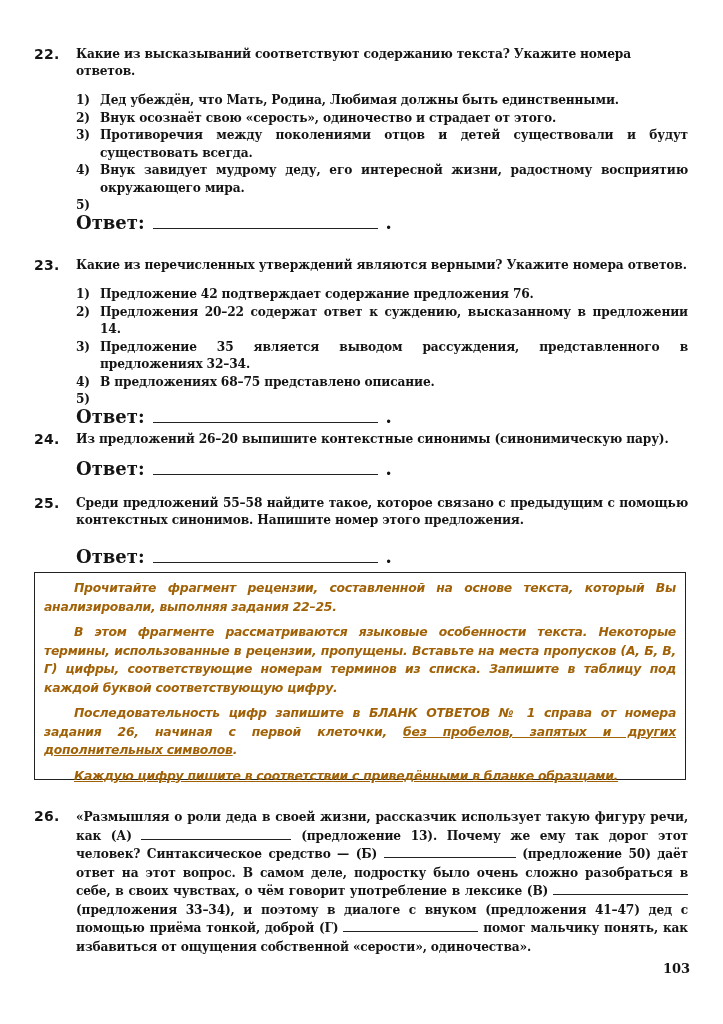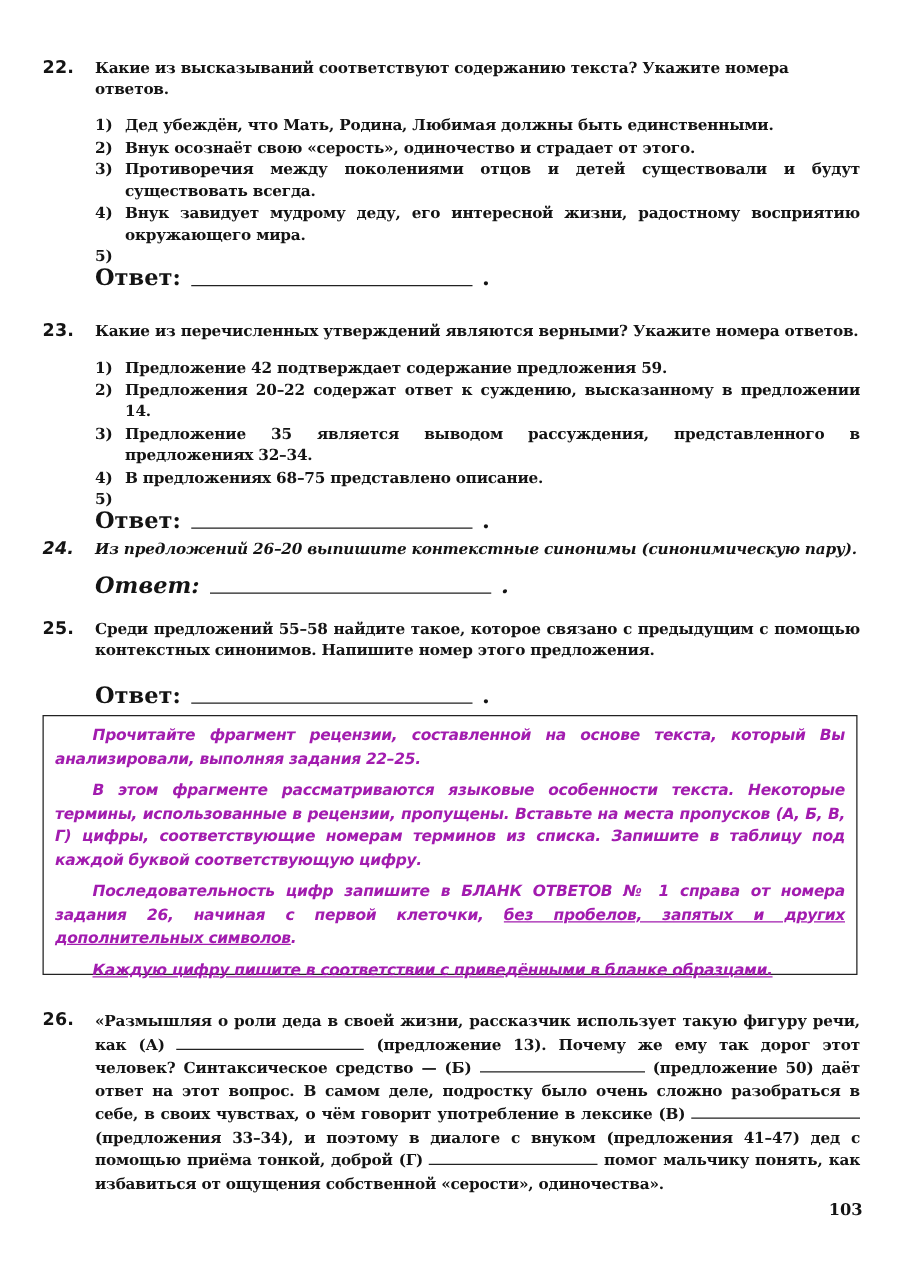--- a/index.html
+++ b/index.html
@@ -31,21 +31,21 @@
     .answer-label { margin-right: 8px; }
     .answer-line { display: inline-block; width: 225px; border-bottom: 1px solid #222; height: 12px; }
     .answer-dot { margin-left: 8px; }
 
     .instructions {
       position: absolute; left: 34px; top: 572px; width: 652px; height: 208px;
       border: 1.6px solid #222; box-sizing: border-box;
       padding: 6px 9px 4px 9px;
       font-family: "DejaVu Sans", "Liberation Sans", sans-serif;
       font-style: italic; font-weight: bold; font-size: 12.4px; line-height: 18.5px;
-      letter-spacing: -0.25px; color: #a21caf;
+      letter-spacing: -0.25px; color: #a16207;
     }
     .instructions p { margin: 0 0 7px 0; text-indent: 30px; text-align: justify; }
     .instructions p:last-child { margin-bottom: 0; text-decoration: underline; }
     .u { text-decoration: underline; }
 
     .para26 {
       font-size: 12.2px; line-height: 18.5px; font-weight: bold;
       letter-spacing: -0.15px; text-align: justify;
     }
     .gap { display: inline-block; border-bottom: 1px solid #222; height: 11px; vertical-align: baseline; }
@@ -77,35 +77,35 @@
         <span class="answer-dot">.</span>
       </div>
     </div>
   </div>
 
   <div class="task" style="top:257px;">
     <div class="task-num">23.</div>
     <div class="task-body">
       <div class="question">Какие из перечисленных утверждений являются верными? Укажите номера ответов.</div>
       <ul class="options">
-        <li class="option"><span class="option-num">1)</span><span>Предложение 42 подтверждает содержание предложения 59.</span></li>
+        <li class="option"><span class="option-num">1)</span><span>Предложение 42 подтверждает содержание предложения 76.</span></li>
         <li class="option"><span class="option-num">2)</span><span>Предложения 20–22 содержат ответ к суждению, высказанному в предложении 14.</span></li>
         <li class="option"><span class="option-num">3)</span><span>Предложение 35 является выводом рассуждения, представленного в предложениях 32–34.</span></li>
         <li class="option"><span class="option-num">4)</span><span>В предложениях 68–75 представлено описание.</span></li>
         <li class="option"><span class="option-num">5)</span></li>
       </ul>
       <div class="answer-row">
         <span class="answer-label">Ответ:</span>
         <span class="answer-line"></span>
         <span class="answer-dot">.</span>
       </div>
     </div>
   </div>
 
-  <div class="task" style="top:431px;font-style:italic;">
+  <div class="task" style="top:431px;">
     <div class="task-num">24.</div>
     <div class="task-body">
       <div class="question">Из предложений 26–20 выпишите контекстные синонимы (синонимическую пару).</div>
       <div class="answer-row" style="margin-top:11px;">
         <span class="answer-label">Ответ:</span>
         <span class="answer-line"></span>
         <span class="answer-dot">.</span>
       </div>
     </div>
   </div>

